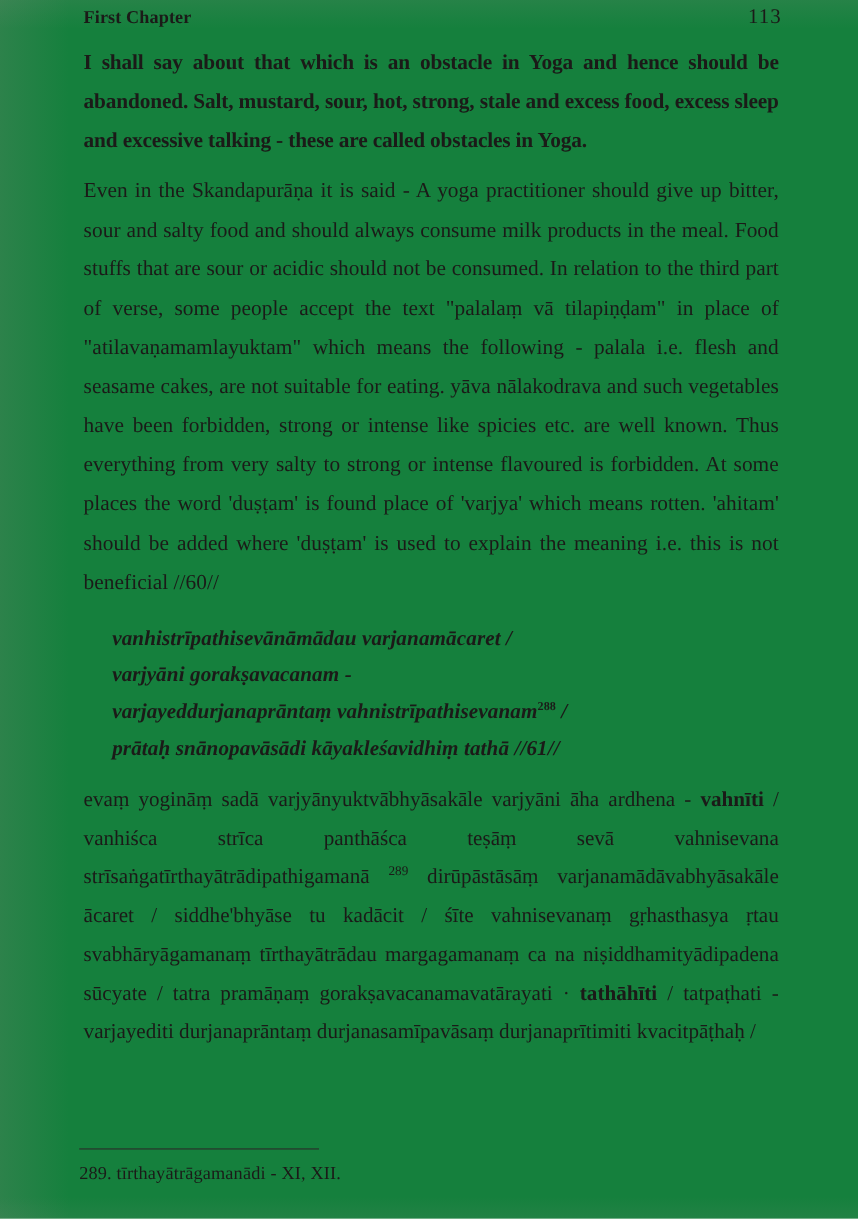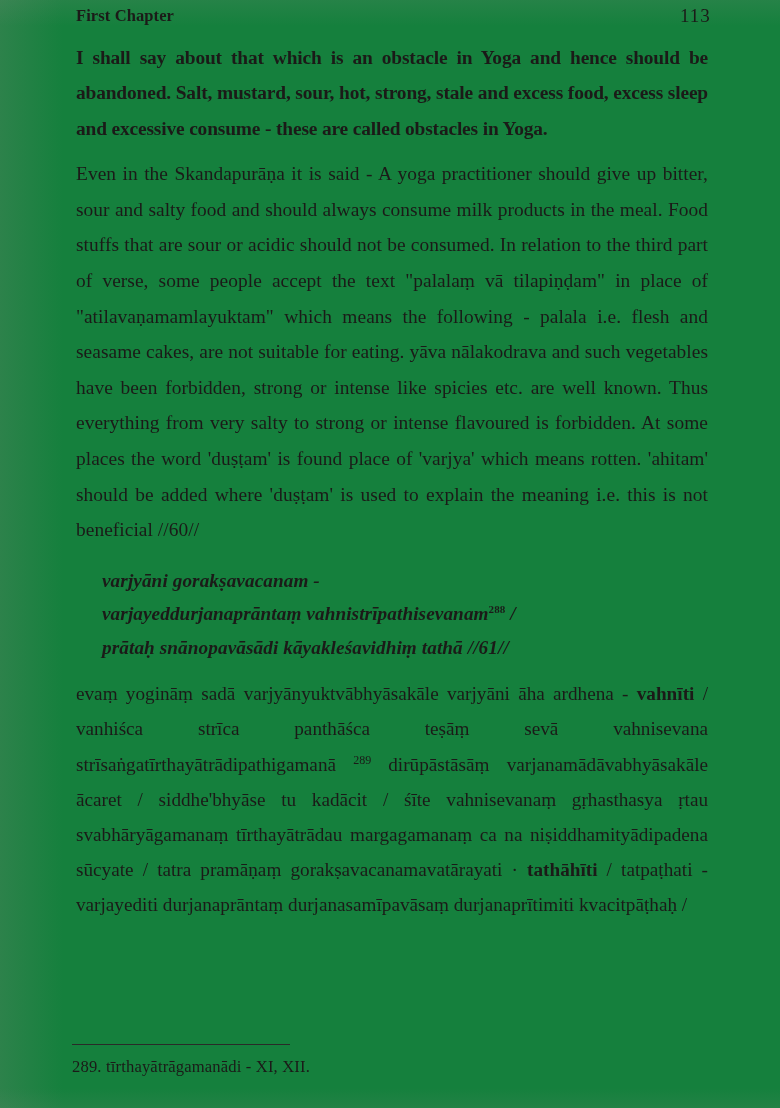--- a/index.html
+++ b/index.html
@@ -182,25 +182,26 @@
   <div class="content">
 
     <div class="running-head">
       <div class="chapter">First Chapter</div>
       <div class="folio">113</div>
     </div>
 
     <div class="body-area">
 
 
-      <p class="para block1">I shall say about that which is an obstacle in Yoga and hence should be abandoned. Salt, mustard, sour, hot, strong, stale and excess food, excess sleep and excessive consume - these are called obstacles in Yoga.</p>
+      <p class="para block1">I shall say about that which is an obstacle in Yoga and hence should be abandoned. Salt, mustard, sour, hot, strong, stale and excess food, excess sleep and excessive talking - these are called obstacles in Yoga.</p>
 
       <p class="para block2">Even in the Skandapurāṇa it is said - A yoga practitioner should give up bitter, sour and salty food and should always consume milk products in the meal. Food stuffs that are sour or acidic should not be consumed. In relation to the third part of verse, some people accept the text "palalaṃ vā tilapiṇḍam" in place of "atilavaṇamamlayuktam" which means the following - palala i.e. flesh and seasame cakes, are not suitable for eating. yāva nālakodrava and such vegetables have been forbidden, strong or intense like spicies etc. are well known. Thus everything from very salty to strong or intense flavoured is forbidden. At some places the word 'duṣṭam' is found place of 'varjya' which means rotten. 'ahitam' should be added where 'duṣṭam' is used to explain the meaning i.e. this is not beneficial //60//</p>
 
       <div class="verse">
+        <div class="vline">vanhistrīpathisevānāmādau varjanamācaret /</div>
         <div class="vline">varjyāni gorakṣavacanam -</div>
         <div class="vline"><span>varjayeddurjanaprāntaṃ vahnistrīpathisevanam</span><sup>288</sup> <span>/</span></div>
         <div class="vline">prātaḥ snānopavāsādi kāyakleśavidhiṃ tathā //61//</div>
       </div>
 
       <div class="commentary">
         <p><span>evaṃ yogināṃ sadā varjyānyuktvābhyāsakāle varjyāni āha ardhena - </span><span class="kw">vahnīti</span><span> / vanhiśca strīca panthāśca teṣāṃ sevā vahnisevana strīsaṅgatīrthayātrādipathigamanā </span><sup>289</sup><span> dirūpāstāsāṃ varjanamādāvabhyāsakāle ācaret / siddhe'bhyāse tu kadācit / śīte vahnisevanaṃ gṛhasthasya ṛtau svabhāryāgamanaṃ tīrthayātrādau margagamanaṃ ca na niṣiddhamityādipadena sūcyate / tatra pramāṇaṃ gorakṣavacanamavatārayati · </span><span class="kw">tathāhīti</span><span> / tatpaṭhati - varjayediti durjanaprāntaṃ durjanasamīpavāsaṃ durjanaprītimiti kvacitpāṭhaḥ /</span></p>
       </div>
 
     </div>

